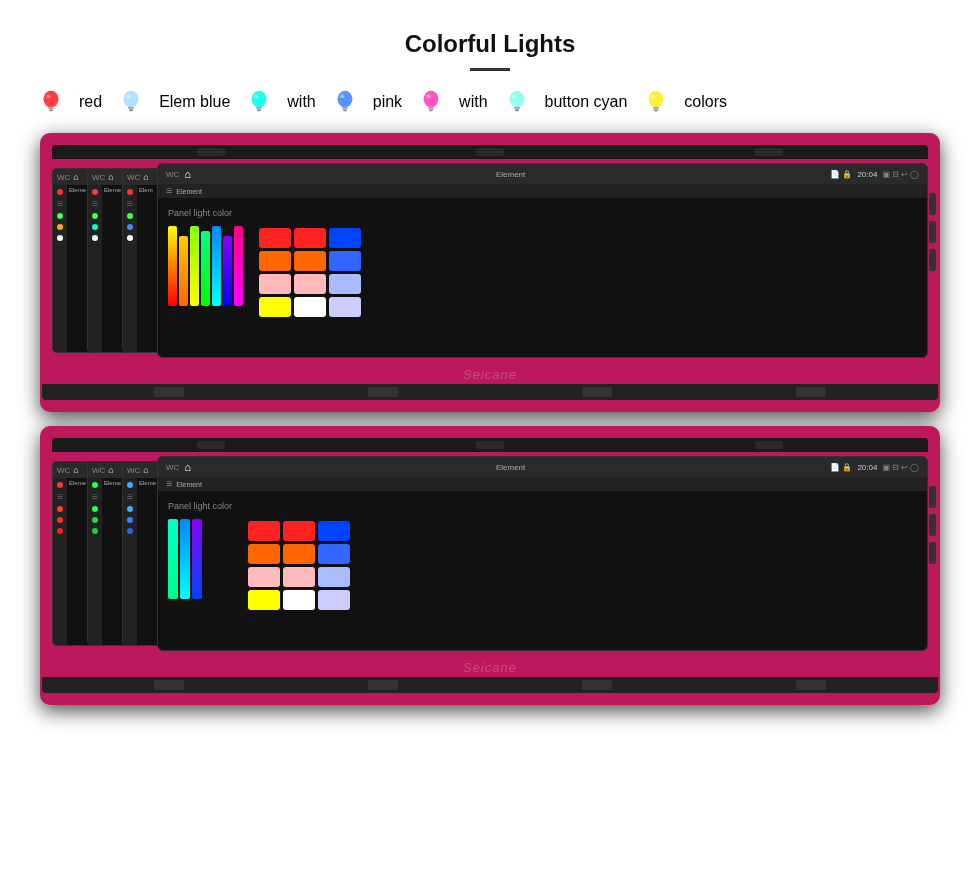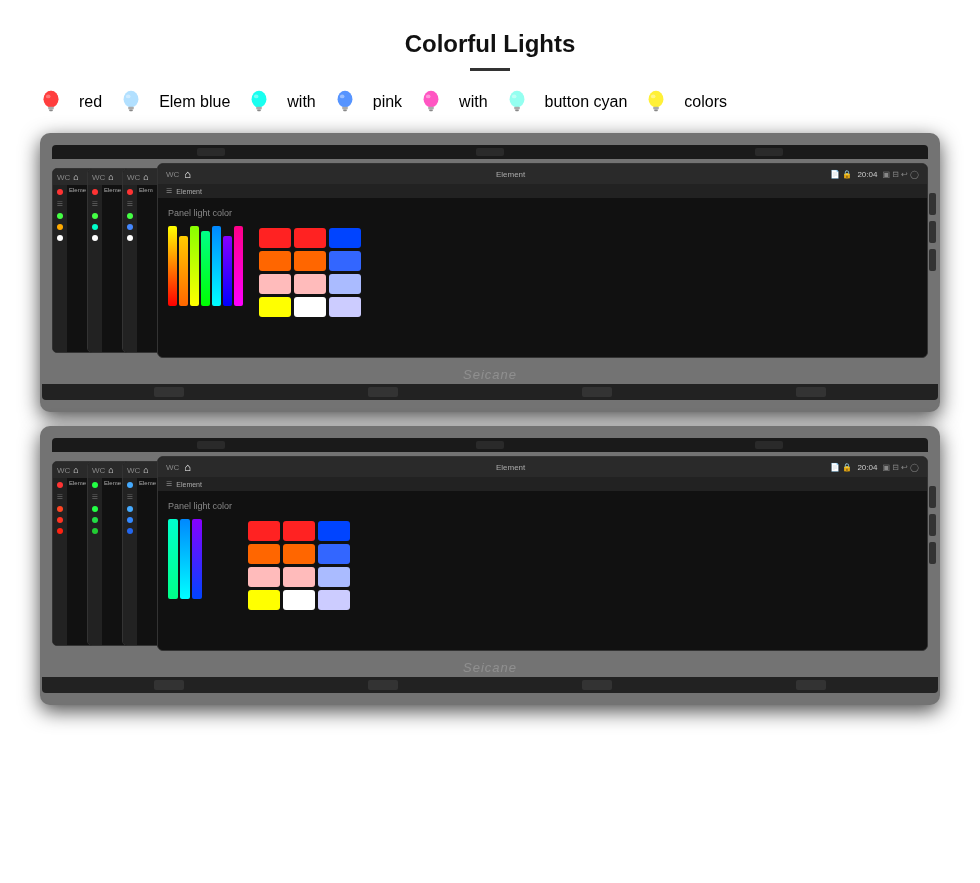--- a/index.html
+++ b/index.html
@@ -63,21 +63,21 @@
       justify-content: space-around;
       padding: 0 20px;
     }
     .mount-tab {
       width: 30px;
       height: 10px;
       background: #333;
       border-radius: 2px;
     }
     .group-outer {
-      background: #737373;
+      background: #be185d;
       border-radius: 10px;
       padding: 12px;
       margin-bottom: 14px;
       box-shadow: 0 6px 20px rgba(0,0,0,0.7);
       position: relative;
     }
     .top-mount-bar {
       height: 14px;
       background: #1a1a1a;
       border-radius: 4px 4px 0 0;

